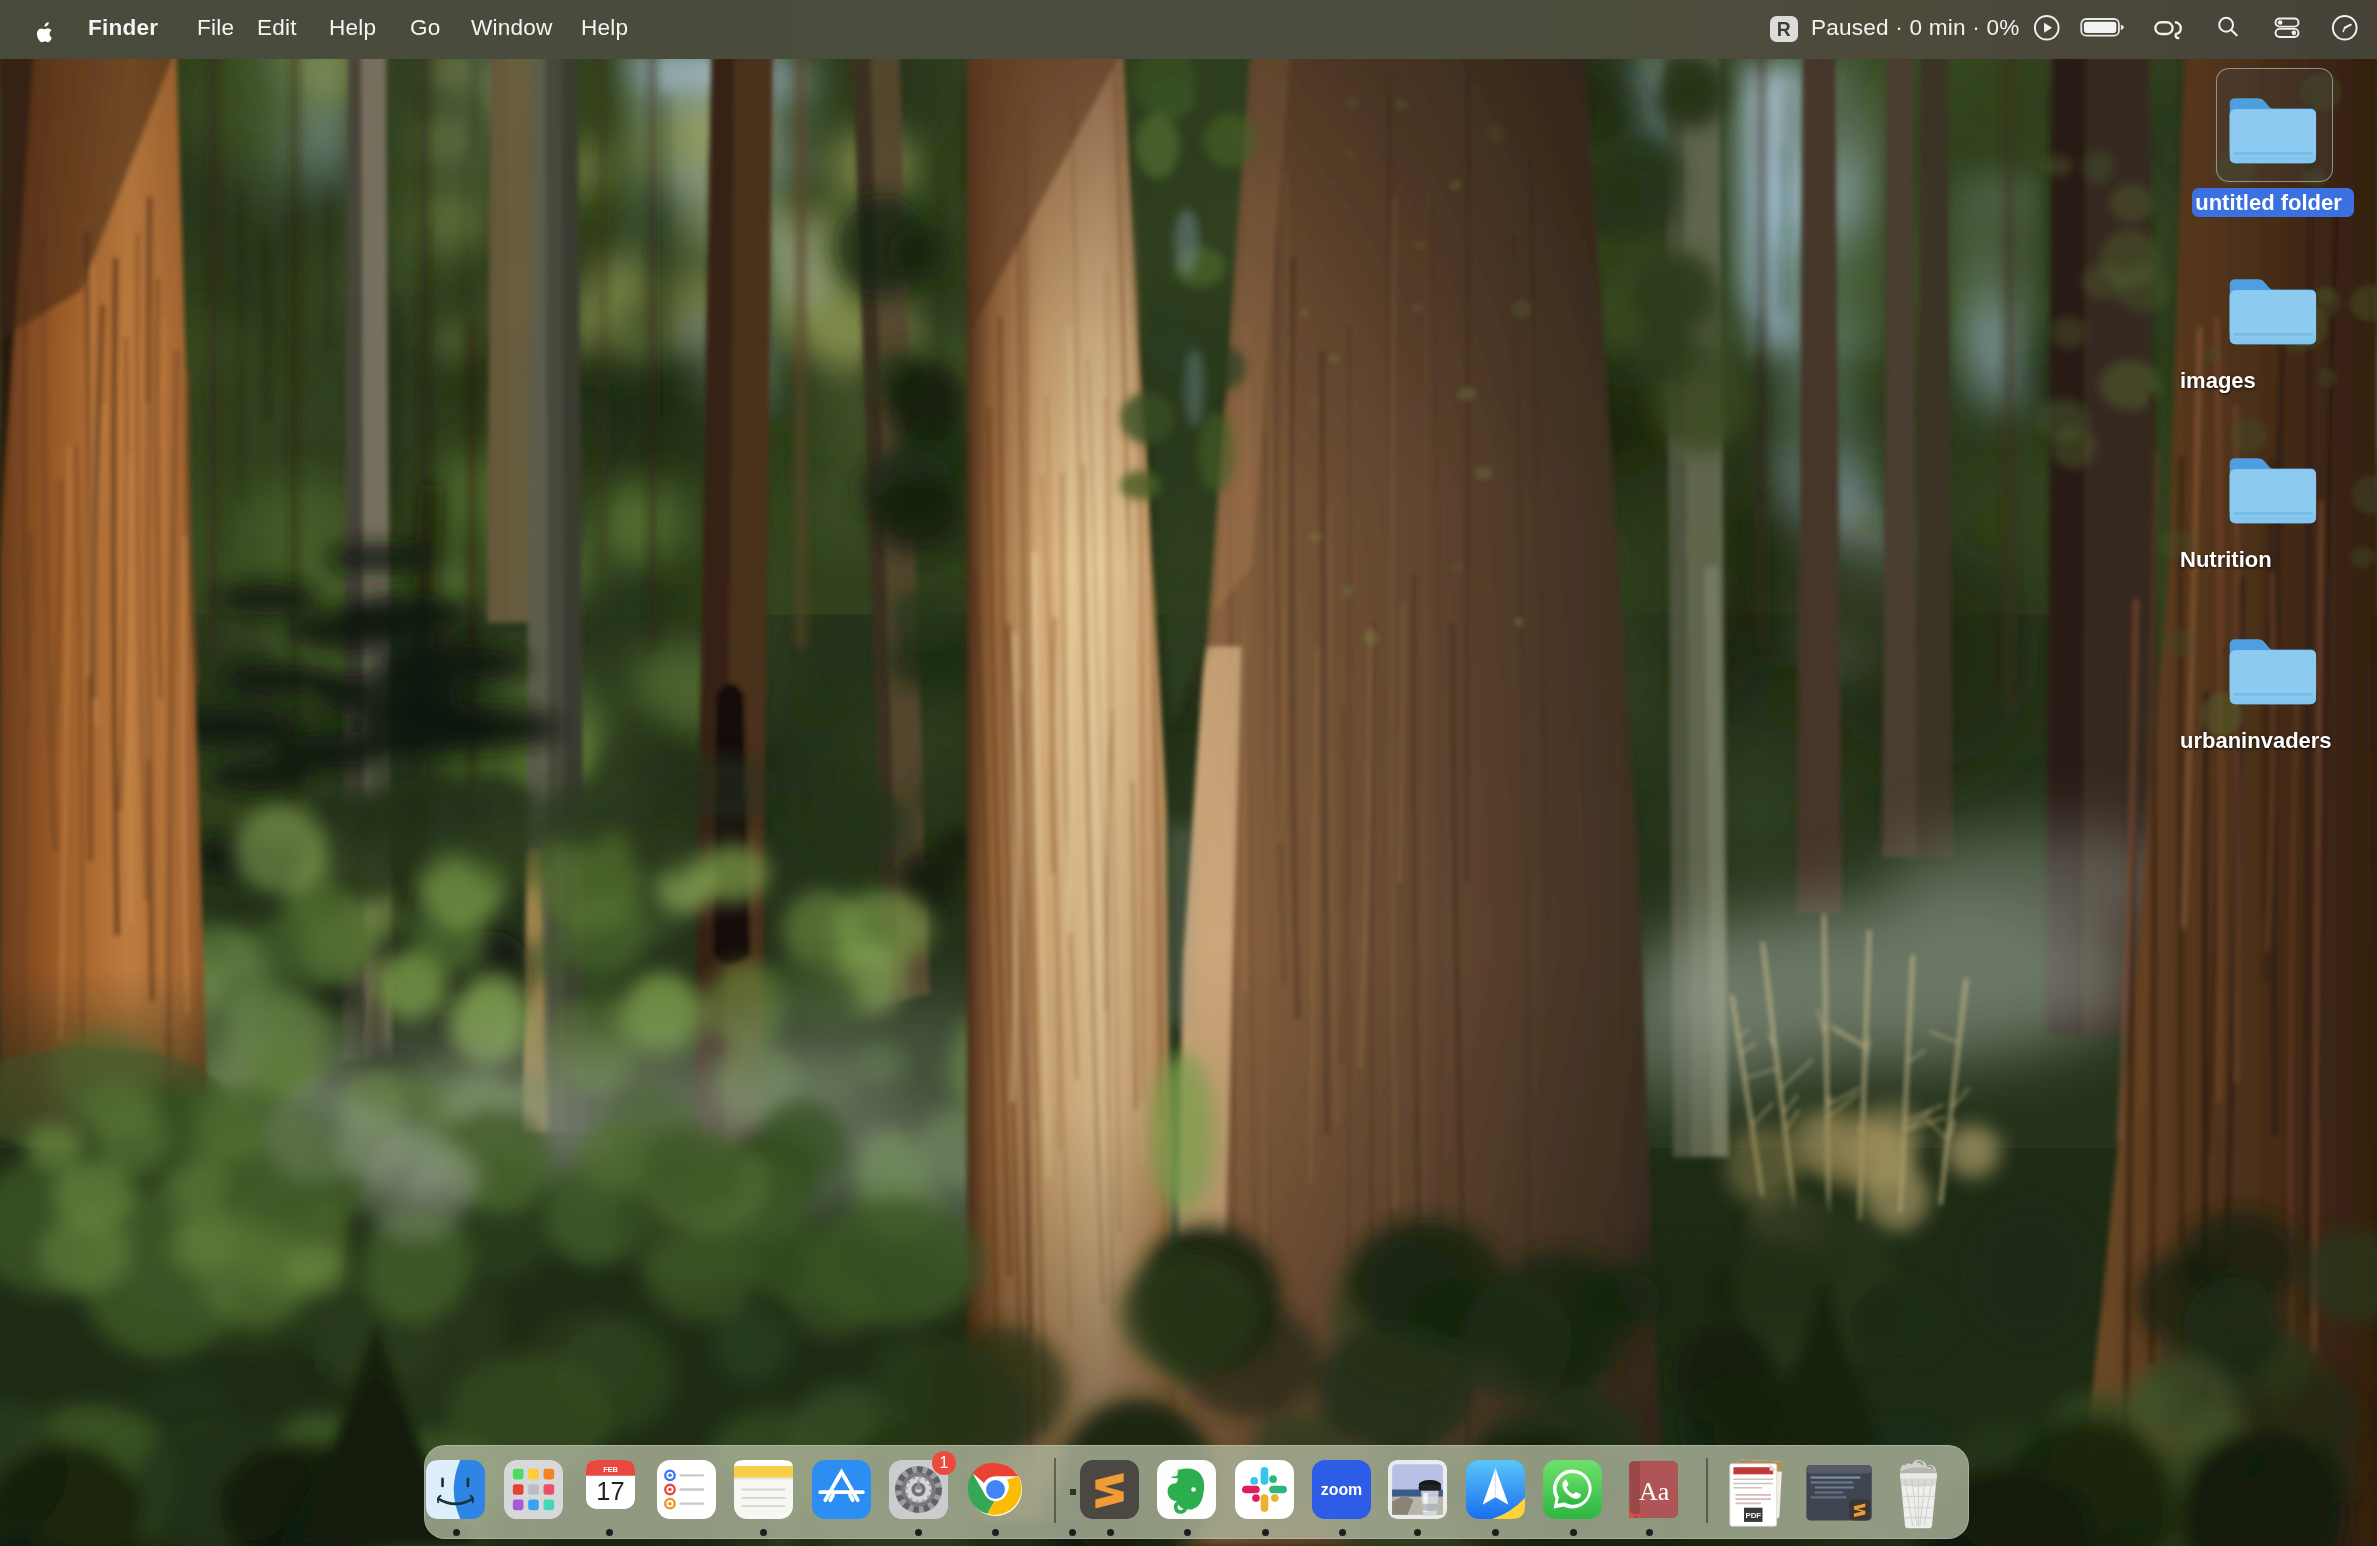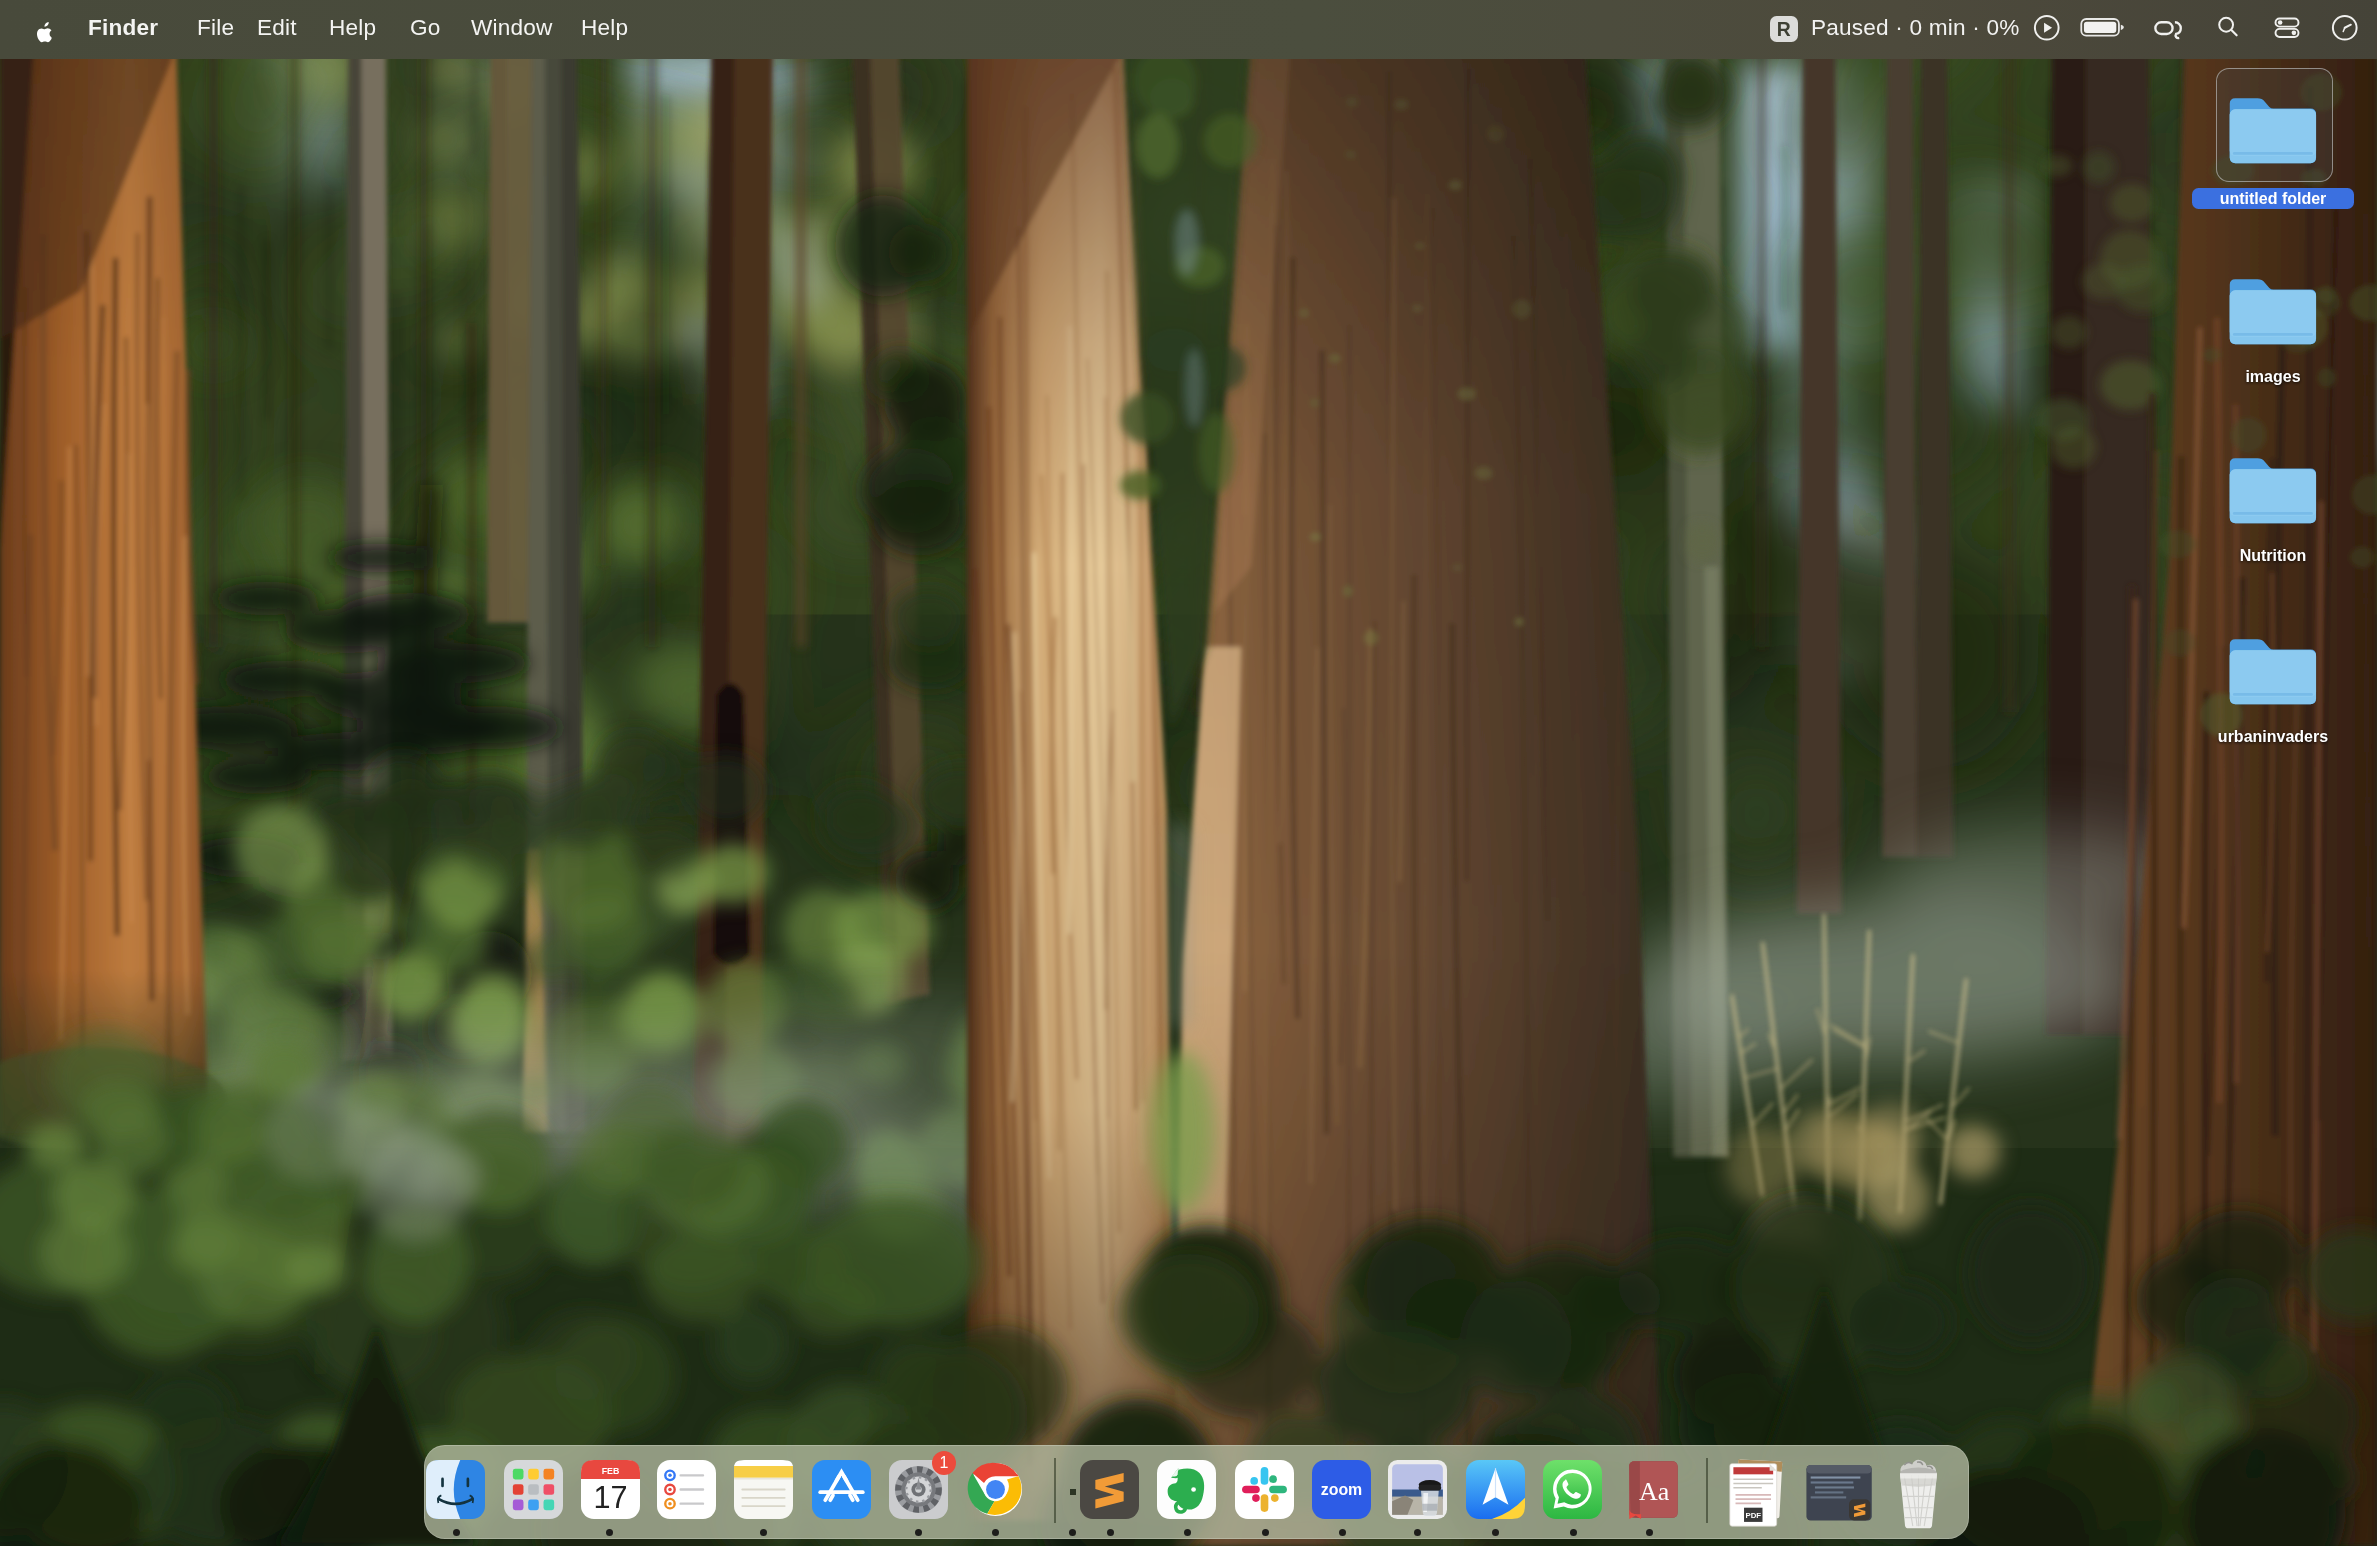--- a/index.html
+++ b/index.html
@@ -9,21 +9,21 @@
 #menubar { position:absolute; left:0; top:0; width:2377px; height:59px;
   background:linear-gradient(90deg,#484a3b 0%,#4b4e3e 55%,#4d4a3c 80%,#454338 100%);text-decoration:underline; }
 .mtext { position:absolute; top:15.4px; font-size:22.6px; color:#f4f4f2; letter-spacing:0.2px; }
 .bold { font-weight:700; }
 .mitem { position:absolute; }
 #rbox { position:absolute; left:1770px; top:16px; width:27.5px; height:26px; border-radius:6.5px;
   background:#dcdcda; color:#3e4034; font-size:19.4px; font-weight:700; text-align:center; line-height:26px; }
 .selbox { position:absolute; width:117px; height:114px; border-radius:13px;
   background:rgba(70,70,70,0.30); border:1.6px solid rgba(190,190,190,0.65); }
 .fico { position:absolute; }
-.flabel { position:absolute; left:2180px; width:186px; text-align:center; font-size:16px; font-weight:700;
+.flabel { position:absolute; left:2180px; width:186px; text-align:left; font-size:22px; font-weight:700;
   color:#fff; text-shadow:0 0.8px 3.2px rgba(0,0,0,0.85); }
 .flabel.sel { left:2192px; width:162px; background:#3b70e0; border-radius:6.5px; padding:1.6px 3.2px;
   text-shadow:none; }
 #dock { position:absolute; left:424px; top:1445px; width:1545px; height:94px; border-radius:21px;
   background:rgba(178,186,160,0.78); border:1.2px solid rgba(255,255,255,0.22); }
 .dicon { position:absolute; }
 .dicon svg { width:100%; height:100%; display:block; }
 .dsep { position:absolute; top:1458px; width:2px; height:65px; background:rgba(40,50,30,0.55); }
 #minidot { position:absolute; left:1070px; top:1489px; width:5.7px; height:5.7px; background:#2c3524; }
 .ddot { position:absolute; top:1529px; width:7.3px; height:7.3px; border-radius:50%; background:#1d1d1b; }
@@ -1094,21 +1094,21 @@
         <rect x="41" y="15" width="18" height="18" rx="4" fill="#ffcc33"></rect>
         <rect x="67" y="15" width="18" height="18" rx="4" fill="#f48322"></rect>
 <rect x="15" y="41" width="18" height="18" rx="4" fill="#e34234"></rect>
         <rect x="41" y="41" width="18" height="18" rx="4" fill="#b9bdc1"></rect>
         <rect x="67" y="41" width="18" height="18" rx="4" fill="#ef4f66"></rect>
 <rect x="15" y="67" width="18" height="18" rx="4" fill="#a55bd6"></rect>
         <rect x="41" y="67" width="18" height="18" rx="4" fill="#3da0f2"></rect>
         <rect x="67" y="67" width="18" height="18" rx="4" fill="#45d6b5"></rect>
       </svg>
     </div>
-    <div class="dicon" style="left:581px;top:1460px;width:59px;height:59px;">
+    <div class="dicon" style="left:581px;top:1460px;width:59px;height:49px;">
       <svg viewBox="0 0 100 100">
         <rect width="100" height="100" rx="22" fill="#fff"></rect>
 <path d="M0 22 Q0 0 22 0 h56 Q100 0 100 22 v10 H0z" fill="#e8483f"></path>
 <text x="50" y="24" font-size="15" font-weight="700" fill="#fff" text-anchor="middle" font-family="Liberation Sans">FEB</text>
 <text x="50" y="82" font-size="52" fill="#222" text-anchor="middle" font-family="Liberation Sans">17</text>
       </svg>
     </div>
     <div class="dicon" style="left:657px;top:1460px;width:59px;height:59px;">
       <svg viewBox="0 0 100 100">
         <rect width="100" height="100" rx="22" fill="#fff"></rect>

